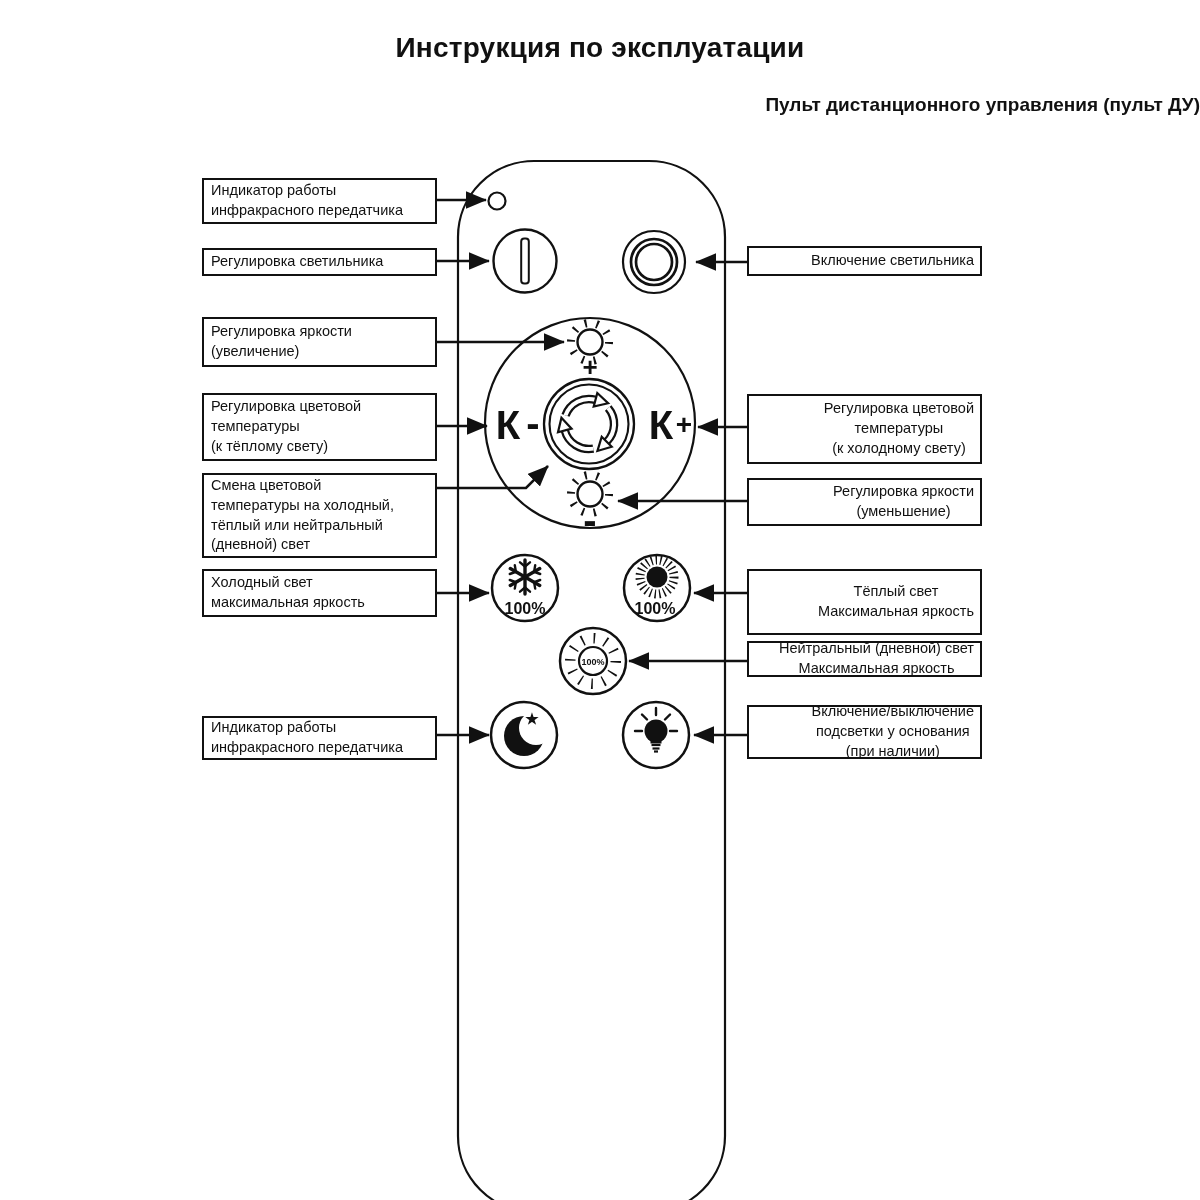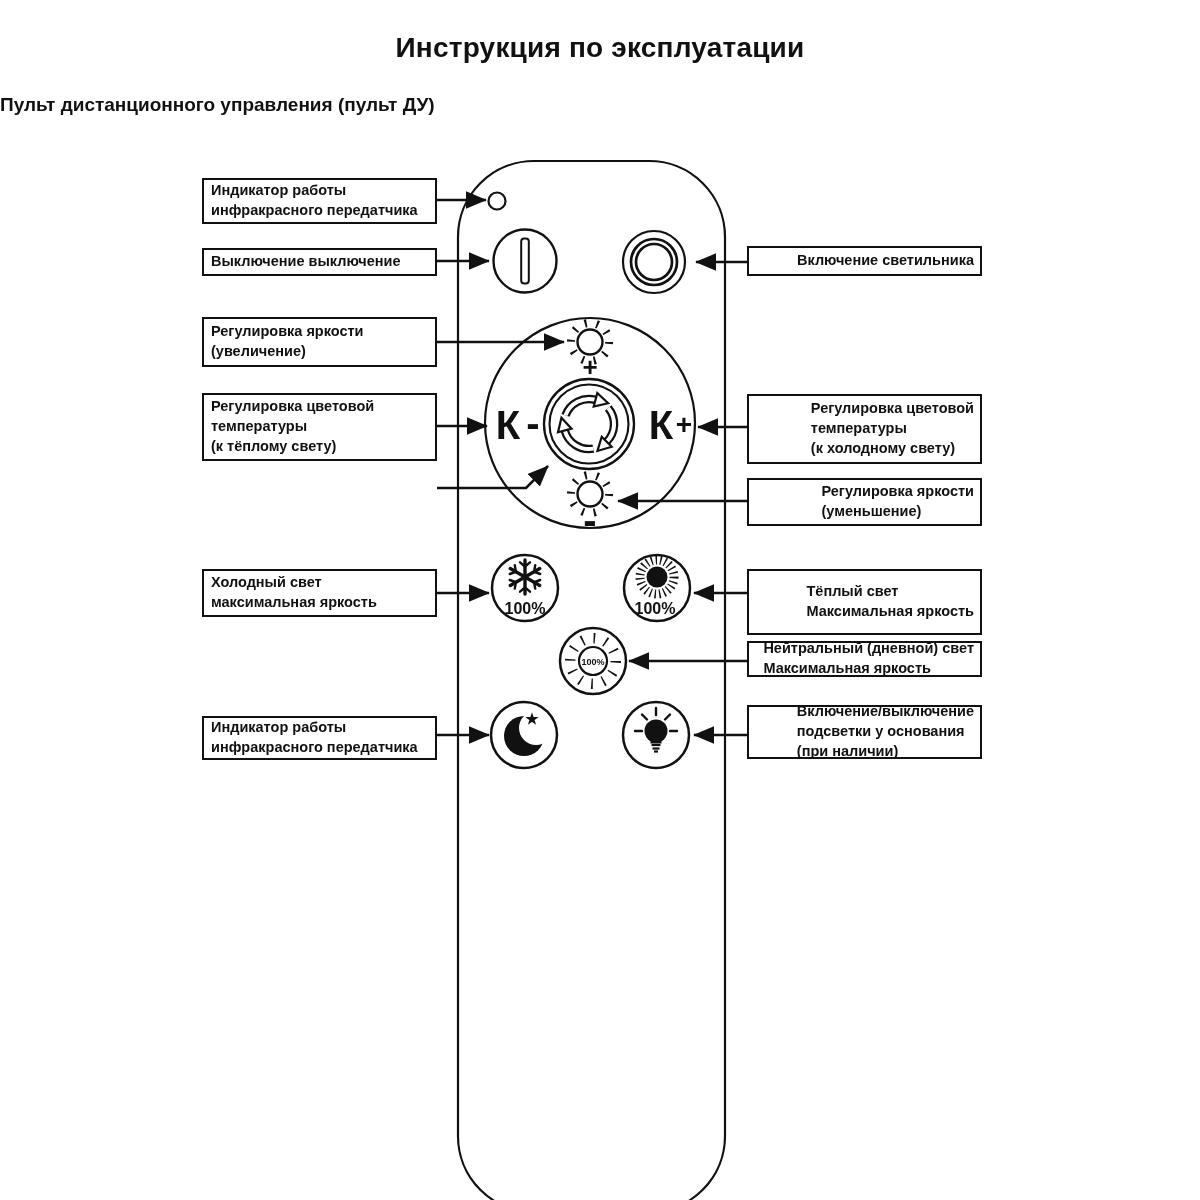--- a/index.html
+++ b/index.html
@@ -1,28 +1,28 @@
 <!DOCTYPE html>
 <html lang="ru"><head>
 <meta charset="utf-8">
 <style>
   html,body{margin:0;padding:0;background:#fff;}
   .page{position:relative;width:1200px;height:1200px;background:#fff;overflow:hidden;
         font-family:"Liberation Sans",sans-serif;color:#111;margin-top:24px;}
   .title{position:absolute;top:8px;left:0;width:100%;margin:0;text-align:center;
          font-size:28px;font-weight:700;letter-spacing:.2px;}
-  .subtitle{position:absolute;top:70px;left:0;width:100%;margin:0;text-align:left;
+  .subtitle{position:absolute;top:70px;left:0;width:100%;margin:0;text-align:right;
          font-size:19px;font-weight:700;}
   .diagram{position:absolute;top:0;left:0;}
   .diagram text{font-family:"Liberation Sans",sans-serif;font-weight:700;fill:#111;text-anchor:middle;}
   .callout{position:absolute;width:235px;box-sizing:border-box;border:2px solid #111;background:#fff;
-           display:flex;align-items:center;font-weight:700;font-size:14.5px;line-height:1.36;
+           display:flex;align-items:center;font-weight:400;font-size:14.5px;line-height:1.36;
            white-space:pre-line;color:#111;}
   .callout.left{left:202px;padding-left:7px;padding-right:2px;text-align:left;}
-  .callout.right{left:747px;justify-content:flex-end;padding-right:6px;padding-left:8px;text-align:left;}
+  .callout.right{left:747px;justify-content:flex-end;padding-right:6px;padding-left:8px;text-align:center;}
 </style>
 </head>
 <body>
 
 <div class="page">
 
   <h1 class="title">Инструкция по эксплуатации</h1>
   <h2 class="subtitle">Пульт дистанционного управления (пульт ДУ)</h2>
 
   <svg class="diagram" width="1200" height="1200" viewBox="0 0 1200 1200">
@@ -176,26 +176,30 @@
       <line x1="437" y1="569" x2="489" y2="569" marker-end="url(#arrow)"></line>
       <line x1="747" y1="569" x2="694" y2="569" marker-end="url(#arrow)"></line>
       <line x1="747" y1="637" x2="629" y2="637" marker-end="url(#arrow)"></line>
       <line x1="437" y1="711" x2="489" y2="711" marker-end="url(#arrow)"></line>
       <line x1="747" y1="711" x2="694" y2="711" marker-end="url(#arrow)"></line>
     </g>
   </svg>
 
   <div class="callout left" style="top:154px;height:46px">Индикатор работы
 инфракрасного передатчика</div>
-  <div class="callout left" style="top:224px;height:28px">Выключение выключение</div>
+  <div class="callout left" style="top:224px;height:28px">Регулировка светильника</div>
   <div class="callout left" style="top:293px;height:50px">Регулировка яркости
 (увеличение)</div>
   <div class="callout left" style="top:369px;height:68px">Регулировка цветовой
 температуры
 (к тёплому свету)</div>
+  <div class="callout left" style="top:449px;height:85px">Смена цветовой
+температуры на холодный,
+тёплый или нейтральный
+(дневной) свет</div>
   <div class="callout left" style="top:545px;height:48px">Холодный свет
 максимальная яркость</div>
   <div class="callout left" style="top:692px;height:44px">Индикатор работы
 инфракрасного передатчика</div>
 
   <div class="callout right" style="top:222px;height:30px">Включение светильника</div>
   <div class="callout right" style="top:370px;height:70px">Регулировка цветовой
 температуры
 (к холодному свету)</div>
   <div class="callout right" style="top:454px;height:48px">Регулировка яркости

